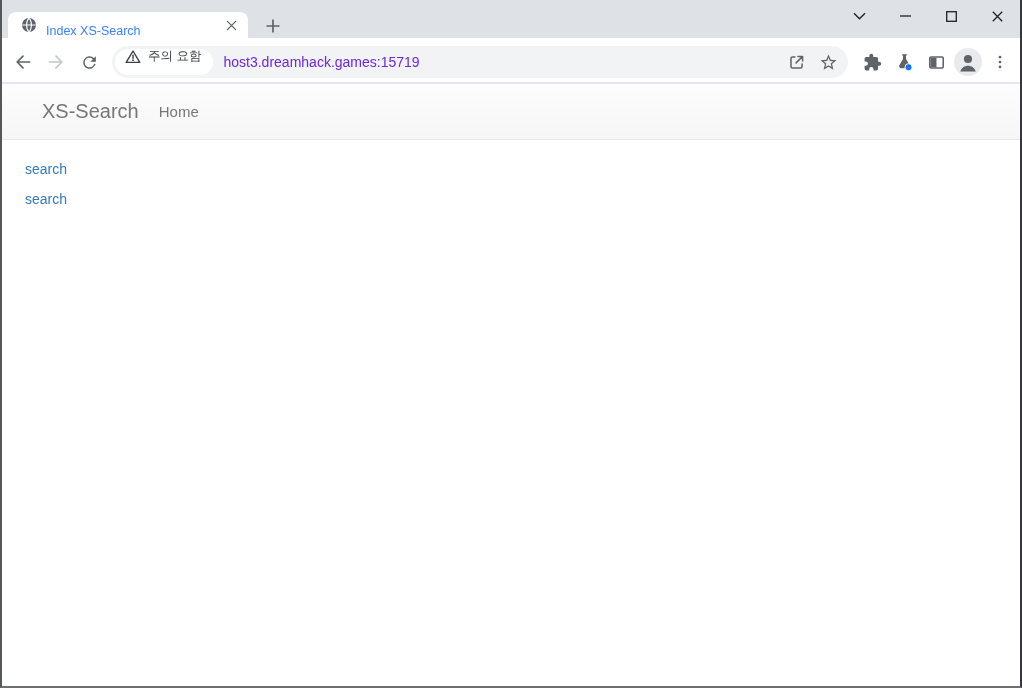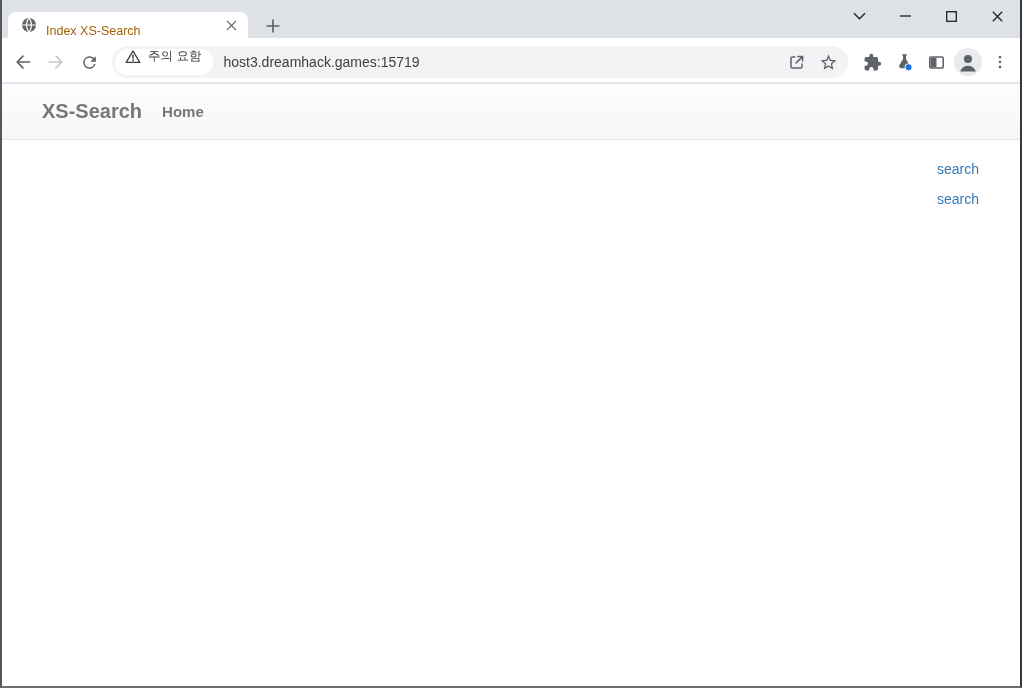--- a/index.html
+++ b/index.html
@@ -15,21 +15,21 @@
     position: relative;
   }
 
   
   .tabstrip { height: 38px; background: #dee1e6; position: relative; }
   .tab {
     position: absolute; left: 6px; top: 12px; width: 240px; height: 26px;
     background: #fff; border-radius: 8px 8px 0 0;
     display: flex; align-items: center; padding: 0 8px 0 13px;
   }
-  .tab-title { font-size: 12.5px; color: #a16207; flex: 1; margin-left: 9px;
+  .tab-title { font-size: 12.5px; color: #3b82f6; flex: 1; margin-left: 9px;
     white-space: nowrap; overflow: hidden; margin-top: 12px; }
   .icon-btn { display: flex; align-items: center; justify-content: center; cursor: pointer; }
   .tab-close { width: 18px; height: 18px; border-radius: 50%; }
   .newtab { position: absolute; left: 258px; top: 13px; width: 26px; height: 26px;
     border-radius: 50%; display: flex; align-items: center; justify-content: center; }
   .wincontrols { position: absolute; right: 0; top: 0; height: 32px; display: flex; }
   .wincontrols .wc { width: 46px; height: 32px; display: flex; align-items: center; justify-content: center; }
 
   
   .toolbar {
@@ -40,36 +40,36 @@
   .nav-btn:first-child { margin-left: 7px; }
   .omnibox {
     margin-left: 9px; width: 736px; height: 32px; border-radius: 16px;
     background: #f1f3f4; display: flex; align-items: center; padding: 0 4px 0 3px;
   }
   .chip {
     height: 26px; background: #fff; border-radius: 13px;
     display: flex; align-items: center; padding: 0 12px 12px 10px; cursor: pointer;
   }
   .chip-label { font-size: 12.5px; color: #3c4043; margin-left: 7px; white-space: nowrap; }
-  .url { font-size: 14px; color: #404040; margin-left: 10px; flex: 1; white-space: nowrap; }
+  .url { font-size: 14px; color: #6d28d9; margin-left: 10px; flex: 1; white-space: nowrap; }
   .bar-icon { width: 32px; height: 28px; }
   .actions { display: flex; align-items: center; margin-left: 8px; }
   .action { width: 32px; height: 30px; }
   .avatar { width: 28px; height: 28px; border-radius: 50%; background: #e8eaed;
     overflow: hidden; display: flex; align-items: flex-end; justify-content: center; }
 
   
   .page { height: 600px; background: #fff; }
   .site-navbar {
     height: 56px; background: linear-gradient(#fdfdfd, #f6f6f6);
-    border-bottom: 1px solid #e7e7e7; display: flex; align-items: center; font-weight: bold;
+    border-bottom: 1px solid #e7e7e7; display: flex; align-items: center;
   }
   .brand { font-size: 20px; color: #777; margin-left: 40px; cursor: pointer; text-decoration: none; }
   .navlink { font-size: 15px; color: #777; margin-left: 20px; cursor: pointer; text-decoration: none; }
-  .content { padding: 19px 41px; text-align: right; }
+  .content { padding: 19px 23px; }
   .content p { margin: 0 0 10px 0; line-height: 20px; }
   .page-link { font-size: 14px; color: #337ab7; text-decoration: none; cursor: pointer; }
 </style>
 </head>
 <body>
 
 <div class="window">
 
   <div class="tabstrip">
     <div class="tab">

